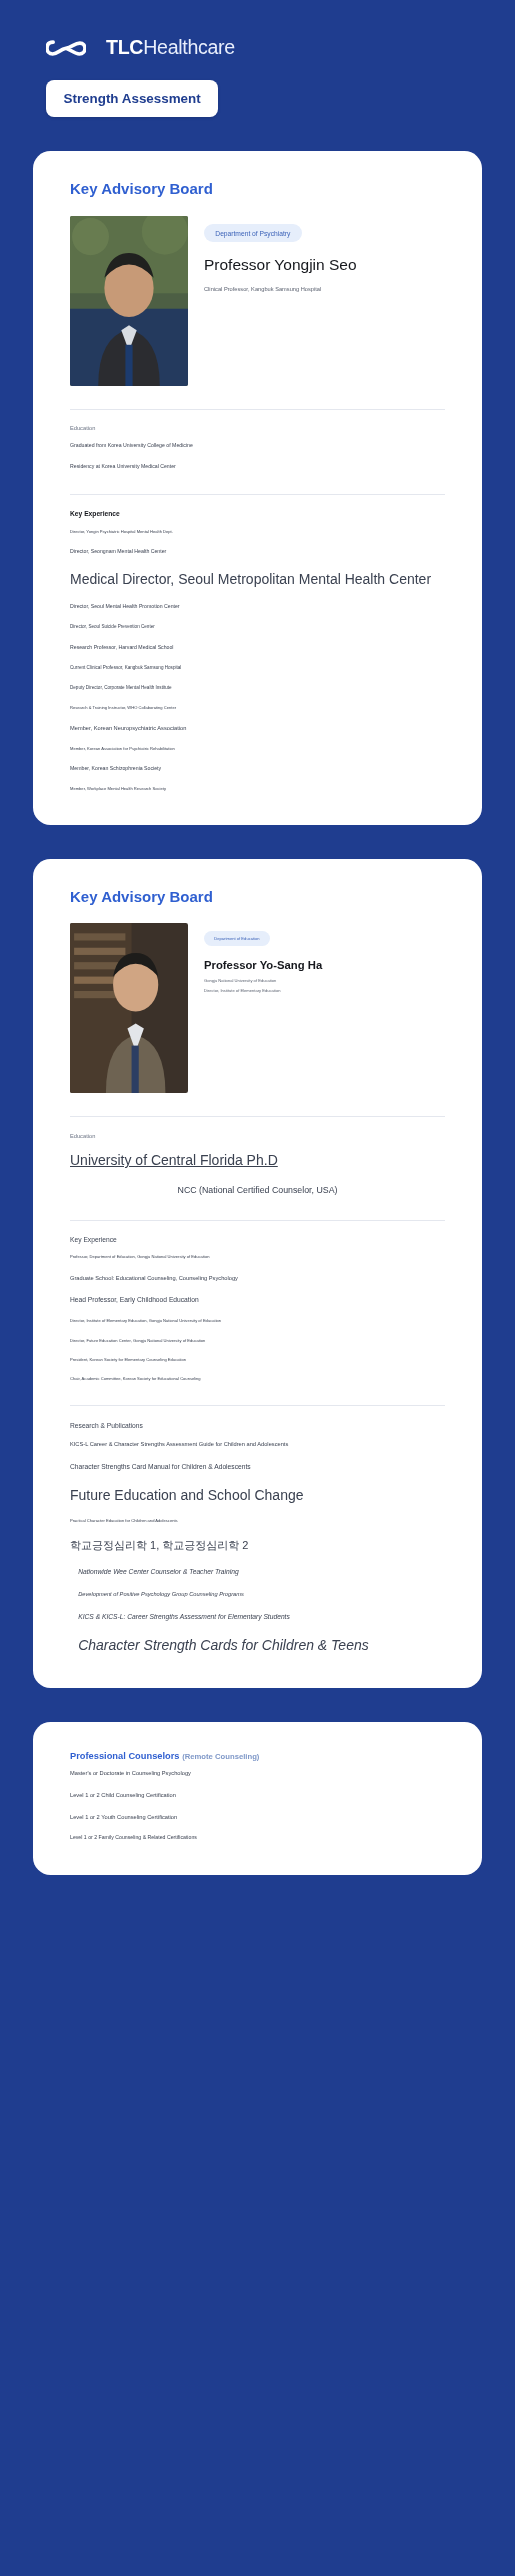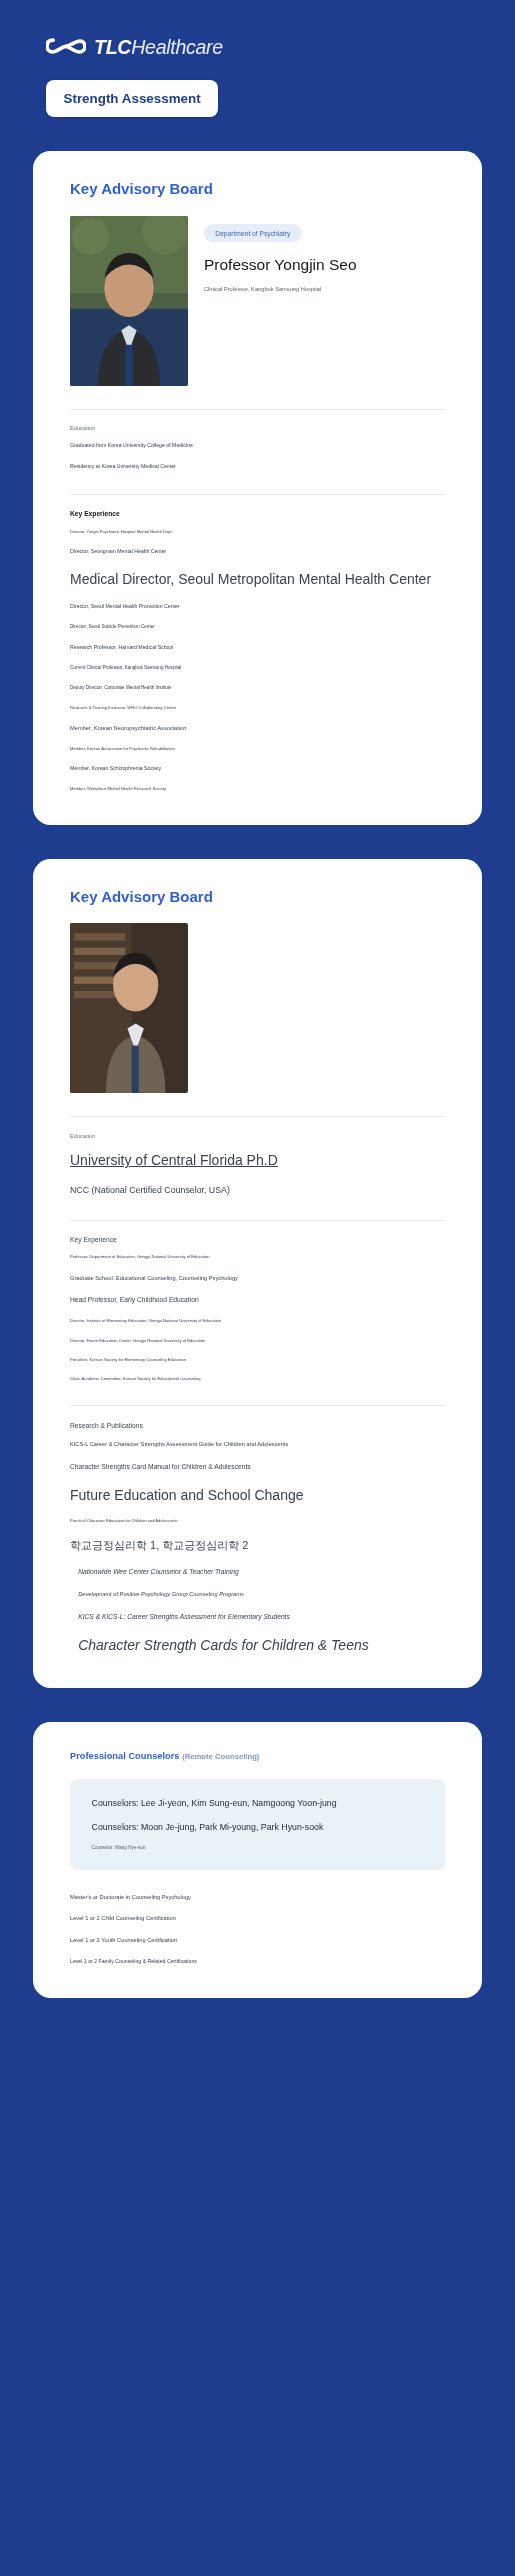--- a/index.html
+++ b/index.html
@@ -15,23 +15,22 @@
     background: #1f3d8f;
     position: relative;
   }
 
   
   .header {
     padding: 36px 0 0 46px;
   }
   .logo-row {
     display: flex;
-    align-items: flex-start;
-    gap: 8px;
-    font-style: italic;
+    align-items: flex-end;
+    gap: 20px;
   }
   .logo-mark {
     width: 40px;
     height: 20.6px;
     display: block;
   }
   .logo-text {
     font-size: 19.6px;
     font-weight: 700;
     color: #ffffff;
@@ -164,21 +163,21 @@
   }
   ul.lines li:last-child { margin-bottom: 0; }
 
   
   .s-8  { font-size: 4.1px;  color: #5a616f; }
   .s-9  { font-size: 4.6px;  color: #565d6b; }
   .s-10 { font-size: 5.2px; color: #4e5664; }
   .s-11 { font-size: 5.7px; color: #474e5c; }
   .s-13 { font-size: 6.7px; color: #3a4150; }
   .s-15 { font-size: 14px; color: #2c3340; }
-  .s-17 { font-size: 8.8px; color: #23293a; }
+  .s-17 { font-size: 8.8px; color: #23293a; text-align: center; }
   .s-22 { font-size: 11px; color: #16181d; font-weight: 400; }
   .s-27 { font-size: 14px; color: #15171c; font-weight: 400; text-decoration: underline; }
 
   .indent { padding-left: 8.2px; font-style: italic; }
 
   
   .counsel-box {
     background: #e9f2f7;
     border-radius: 7.2px;
     padding: 19.6px 21.6px;
@@ -280,20 +279,26 @@
         <rect x="8" y="104" width="100" height="14" fill="#84694d"></rect>
         <rect x="8" y="132" width="100" height="14" fill="#6b5741"></rect>
         <ellipse cx="128" cy="120" rx="44" ry="52" fill="#d0a583"></ellipse>
         <path d="M84 104 q44 -50 88 0 q-8 -46 -44 -46 q-36 0 -44 46z" fill="#1d1c1a"></path>
         <path d="M70 330 q0 -98 58 -112 q58 14 58 112z" fill="#6e6352"></path>
         <path d="M112 205 l16 44 l16 -44 l-16 -10z" fill="#e3e6ea"></path>
         <rect x="120" y="238" width="14" height="92" fill="#2c3e63"></rect>
       </svg>
     </div>
 
+    <div class="profile-info">
+      <div class="dept-badge tiny">Department of Education</div>
+      <h3 class="prof-name mid">Professor Yo-Sang Ha</h3>
+      <p class="prof-sub xs">Gongju National University of Education</p>
+      <p class="prof-sub xs">Director, Institute of Elementary Education</p>
+    </div>
   </div>
 
   <hr class="divider">
 
   <p class="section-label">Education</p>
   <ul class="lines">
     <li class="s-27">University of Central Florida Ph.D</li>
     <li class="s-17">NCC (National Certified Counselor, USA)</li>
   </ul>
 
@@ -325,25 +330,20 @@
     <li class="s-15 indent">Character Strength Cards for Children &amp; Teens</li>
   </ul>
 </div>
 
 <div class="card">
   <h2 class="card-title small">
     <span>Professional Counselors</span>
     <span class="muted">(Remote Counseling)</span>
   </h2>
 
-  <div class="counsel-box">
-    <p class="line">Counselors: Lee Ji-yeon, Kim Sung-eun, Namgoong Yoon-jung</p>
-    <p class="line">Counselors: Moon Je-jung, Park Mi-young, Park Hyun-sook</p>
-    <p class="line small">Counselor: Wang Hye-sun</p>
-  </div>
 
   <ul class="lines">
     <li class="s-11">Master's or Doctorate in Counseling Psychology</li>
     <li class="s-11">Level 1 or 2 Child Counseling Certification</li>
     <li class="s-11">Level 1 or 2 Youth Counseling Certification</li>
     <li class="s-10">Level 1 or 2 Family Counseling &amp; Related Certifications</li>
   </ul>
 </div>
 
 <div class="footer-space"></div>

